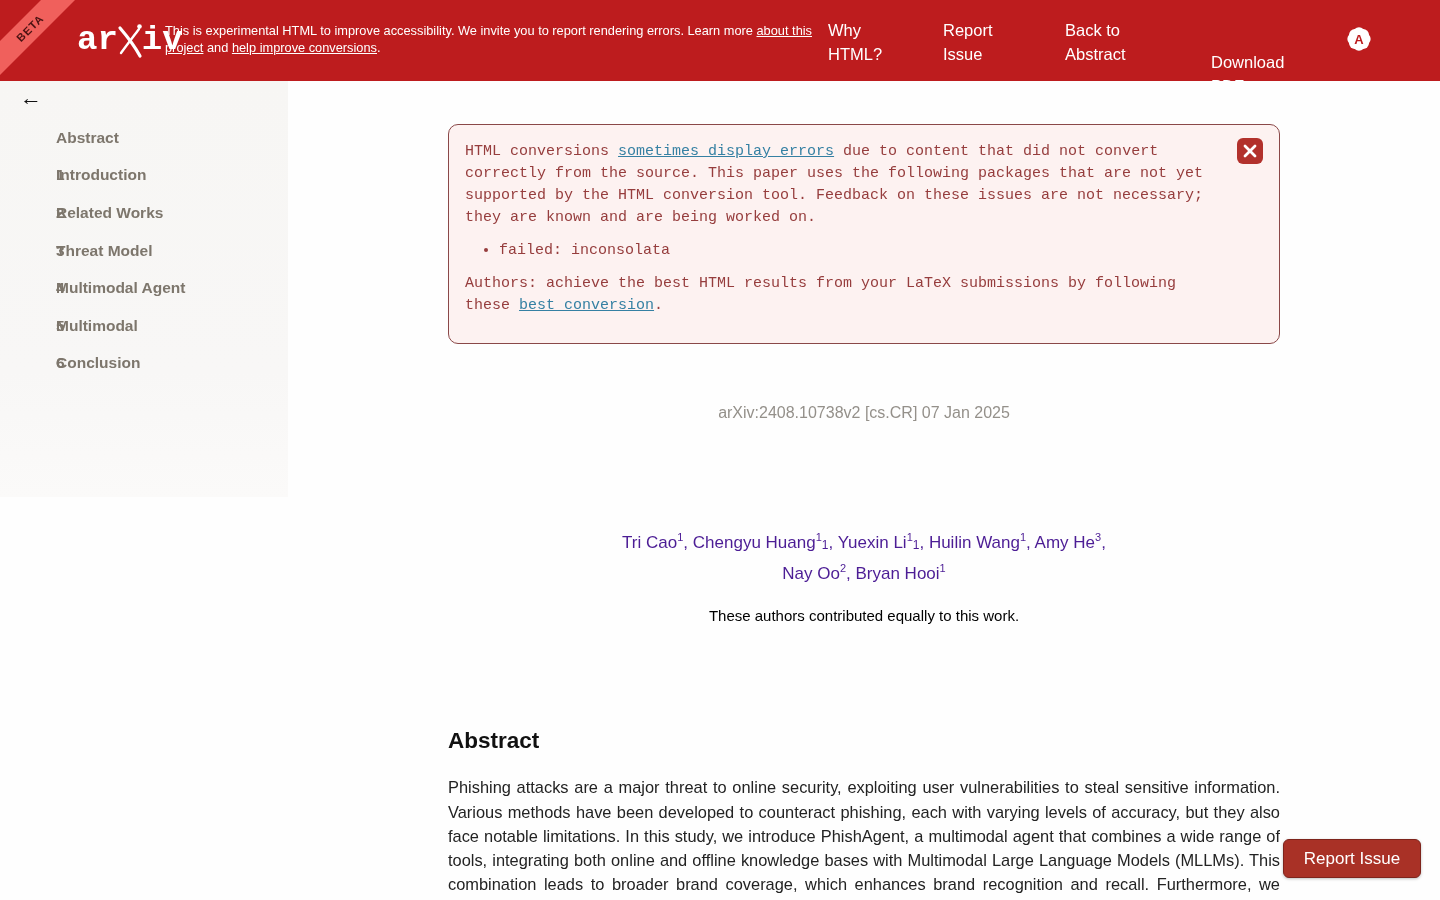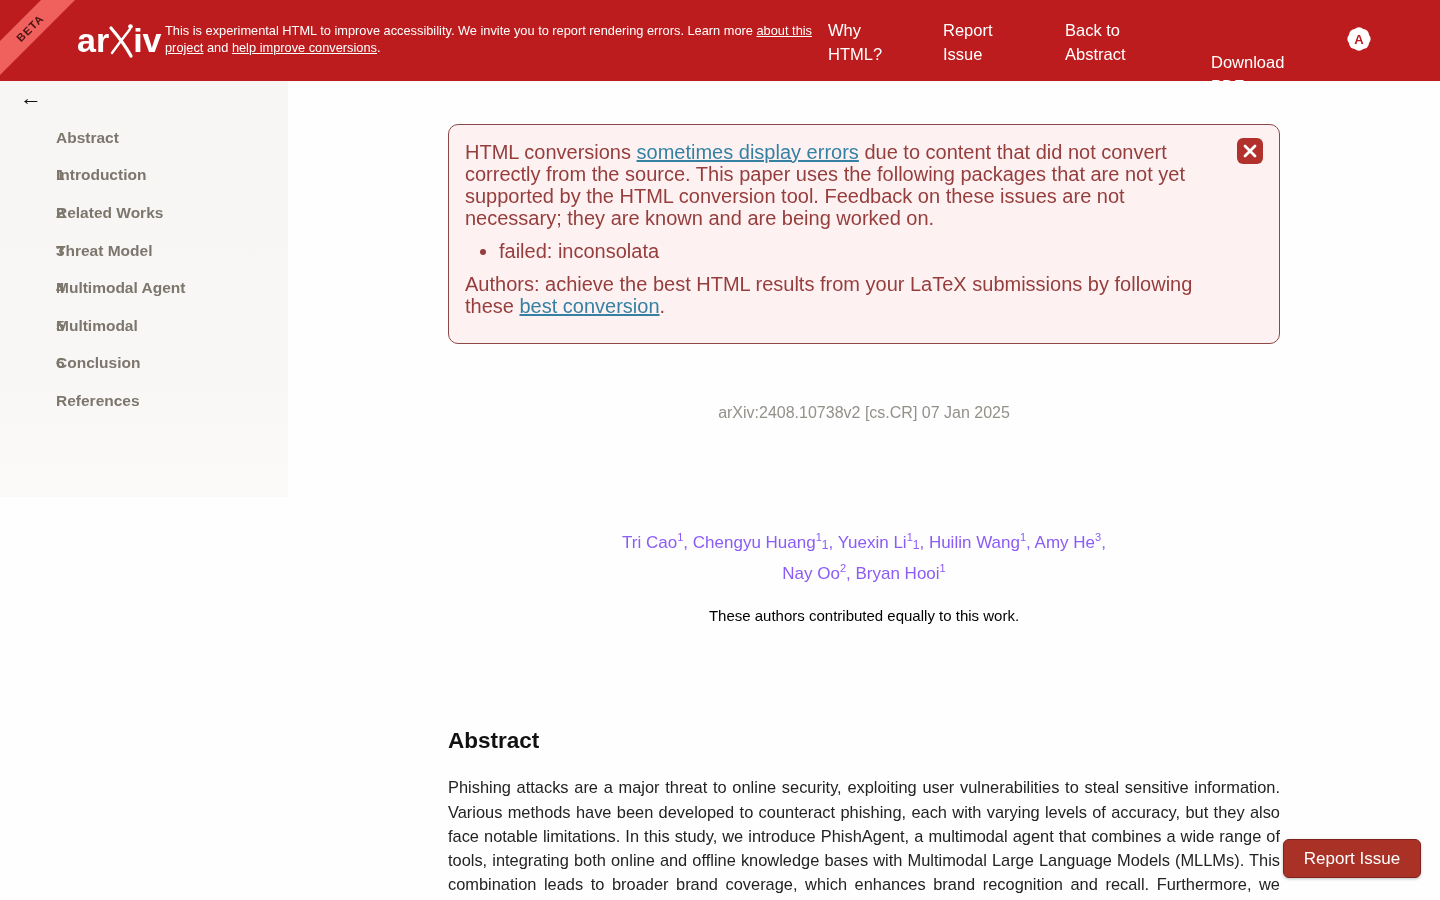--- a/index.html
+++ b/index.html
@@ -25,21 +25,21 @@
   .stage{position:relative;width:1440px;height:900px;overflow:hidden;background:#fefefe;}
 
   
   .header{position:absolute;left:0;top:0;width:1440px;height:81px;
     background:var(--header-red);overflow:hidden;}
   .ribbon{position:absolute;left:-36px;top:16px;width:132px;height:24px;
     background:var(--ribbon-red);transform:rotate(-45deg);
     display:flex;align-items:center;justify-content:center;
     font-size:11px;font-weight:bold;letter-spacing:1px;color:var(--ribbon-text);z-index:3;}
   .logo{position:absolute;left:77px;top:18px;height:44px;display:flex;align-items:center;
-    color:#fff;font-family:Liberation Sans, sans-serif;font-weight:bold;font-size:34px;}
+    color:#fff;font-family:Liberation Mono, monospace;font-weight:bold;font-size:34px;}
   .logo .logo-x{width:26px;height:38px;margin:0 -1px;}
   .notice{position:absolute;left:165px;top:22px;width:650px;
     color:#fff;font-size:12.8px;line-height:17px;}
   .notice a{color:#fff;text-decoration:underline;cursor:pointer;}
   .nav-item{position:absolute;top:18px;color:#fff;font-size:16.5px;line-height:24px;cursor:pointer;}
   .nav-why{left:828px;width:70px;}
   .nav-report{left:943px;width:72px;}
   .nav-back{left:1065px;width:92px;}
   .nav-pdf{left:1211px;width:96px;margin-top:32px;}
   .gear{position:absolute;left:1346px;top:26px;width:26px;height:26px;cursor:pointer;}
@@ -58,32 +58,32 @@
   .toc-row{display:flex;align-items:center;height:37.6px;cursor:pointer;
     color:var(--toc-text);font-size:15.5px;font-weight:600;}
   .toc-num{width:40px;padding-left:56px;flex:none;}
   .toc-label{padding-left:0;}
 
   
   .main{position:absolute;left:448px;top:81px;width:832px;height:819px;overflow:hidden;}
 
   .warnbox{position:relative;margin-top:43px;width:832px;
     background:var(--warn-bg);border:1px solid var(--warn-border);border-radius:10px;
-    padding:16px 60px 26px 16px;color:var(--warn-text);font-size:20px;line-height:22px;}
+    padding:16px 60px 26px 16px;color:var(--warn-text);font-size:15px;line-height:22px;font-family:Liberation Mono, monospace;}
   .warnbox a{color:var(--warn-link);text-decoration:underline;cursor:pointer;}
   .warnbox ul{list-style:disc;margin:11px 0 11px 34px;}
   .close-btn{position:absolute;right:16px;top:13px;width:26px;height:26px;
     background:var(--close-bg);border-radius:6px;cursor:pointer;
     display:flex;align-items:center;justify-content:center;}
 
   .meta{margin-top:57px;text-align:center;color:var(--meta-gray);
     font-size:16px;line-height:24px;}
   .title{margin-top:39px;text-align:center;color:var(--title-color);
     font-size:27px;line-height:33px;font-weight:500;}
-  .authors{margin-top:28px;text-align:center;color:#8b5cf6;font-size:17px;line-height:24px;}
+  .authors{margin-top:28px;text-align:center;color:#4c1d95;font-size:17px;line-height:24px;}
   .authors sup{font-size:11px;}
   .authors .mark{font-size:12px;position:relative;top:1px;}
   .equal-note{margin-top:22px;text-align:center;color:#000000;font-size:15px;}
 
   .abs-heading{margin-top:104px;color:#111;font-size:22.5px;font-weight:bold;}
   .abs-body{margin-top:21px;color:var(--body-text);font-size:16.4px;line-height:24.2px;
     text-align:justify;}
 
   .report-btn{position:absolute;left:1283px;top:839px;width:138px;height:39px;
     background:var(--button-bg);border:1px solid var(--button-border);border-radius:6px;
@@ -143,24 +143,20 @@
         <span class="toc-label">Multimodal Agent</span>
       </div>
       <div class="toc-row">
         <span class="toc-num">5</span>
         <span class="toc-label">Multimodal</span>
       </div>
       <div class="toc-row">
         <span class="toc-num">6</span>
         <span class="toc-label">Conclusion</span>
       </div>
-      <div class="toc-row">
-        <span class="toc-num"></span>
-        <span class="toc-label">References</span>
-      </div>
     </div>
   </div>
 
   <div class="main">
 
     <div class="warnbox">
       <div class="close-btn">
         <svg width="26" height="26" viewBox="0 0 26 26">
           <line x1="8" y1="8" x2="18" y2="18" stroke="#fff" stroke-width="2.8" stroke-linecap="round"></line>
           <line x1="18" y1="8" x2="8" y2="18" stroke="#fff" stroke-width="2.8" stroke-linecap="round"></line>

